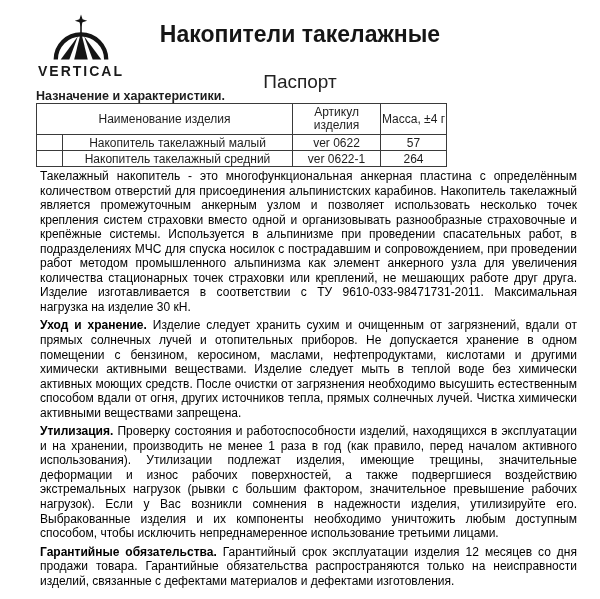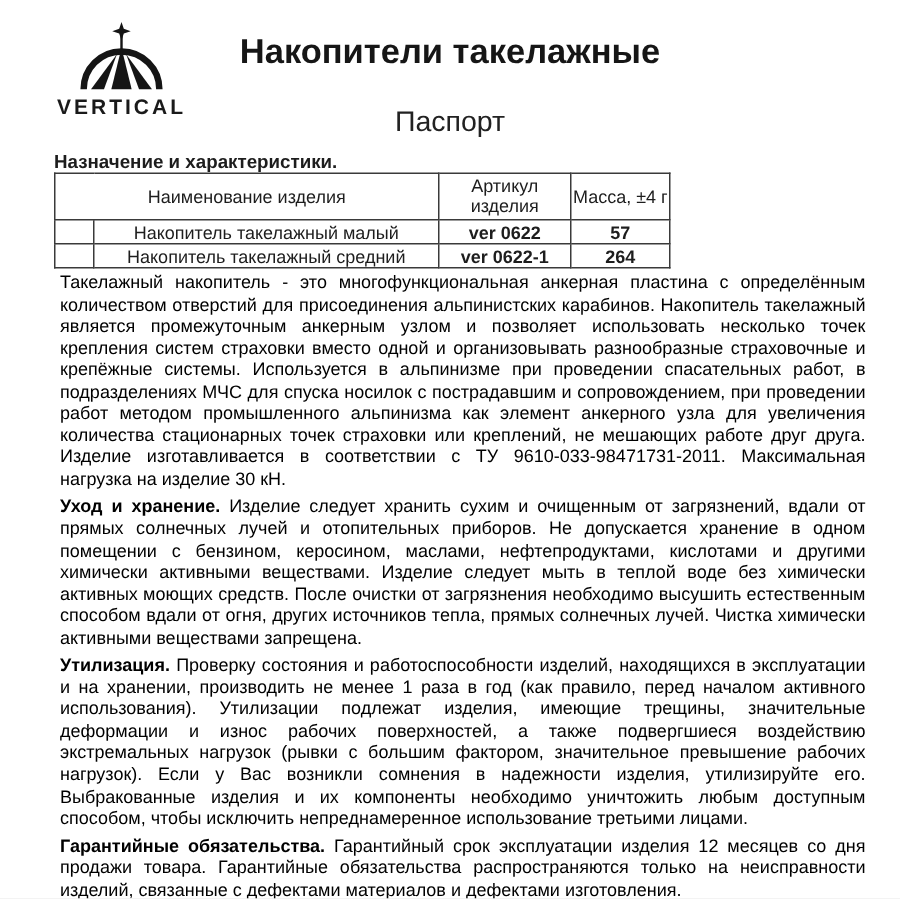--- a/index.html
+++ b/index.html
@@ -19,37 +19,37 @@
     font-weight:bold; font-size:14px; letter-spacing:2px;
     color:#1a1a1a; margin-top:1px; white-space:nowrap;
   }
   .titles { position:absolute; left:0; right:0; top:22px; text-align:center; }
   .title   { font-size:23px; font-weight:bold; line-height:24px; color:#161616; }
   .subtitle{ font-size:19px; font-weight:normal; line-height:24px; color:#222;margin-top:24px; }
 
   
   .content { padding:0 19px 0 36px; }
   .section-heading {
-    font-weight:bold; font-size:12.5px; line-height:14px; margin:15px 0 0 0;
+    font-weight:bold; font-size:12.5px; line-height:14px; margin:3px 0 0 0;
   }
   .table-caption { font-size:12px; line-height:13px; margin:1px 0 2px 0; }
 
   table.spec {
     border-collapse:collapse; width:410px; font-size:12px;
     color:#1d1d1d; table-layout:fixed;
   }
   table.spec th, table.spec td {
     border:1px solid #3a3a3a; padding:0 4px; overflow:hidden; white-space:nowrap;
   }
   table.spec th {
     font-weight:normal; text-align:center; vertical-align:middle;
     line-height:13px; padding:2px 0; height:26px; white-space:normal;
   }
   table.spec td { height:15px; line-height:14px;text-align:center; }
-  td.c { text-align:center;font-weight:bold; }
+  td.c { text-align:center; }
 
   p.body {
     margin:4px; text-align:justify; font-size:12px; line-height:14.55px;
     color:#000000;
   }
   p.body.first { margin-top:2px; }
   .lead { font-weight:bold; }
 </style>
 </head>
 <body>

